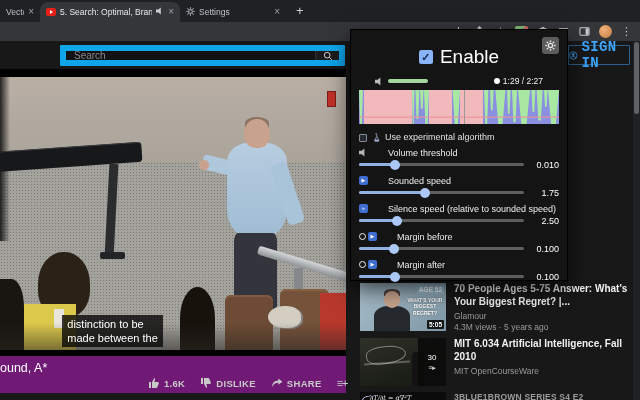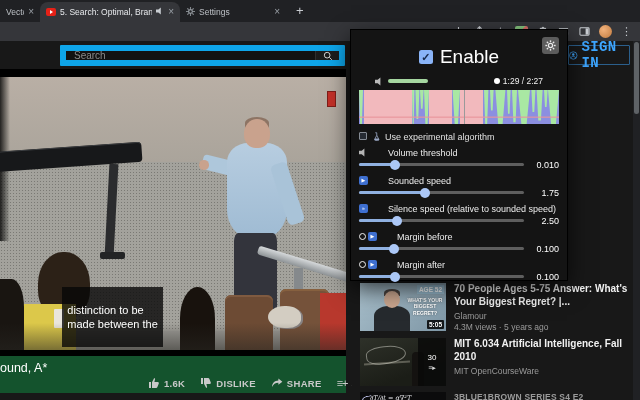--- a/index.html
+++ b/index.html
@@ -68,25 +68,25 @@
   .stu-hair1{position:absolute;left:11%;top:64%;width:15%;height:24%;background:#2c2117;border-radius:48% 48% 40% 40%;}
   .stu-yellow{position:absolute;left:7%;top:83%;width:15%;height:17%;background:#dcc84a;}
   .stu-left{position:absolute;left:-2%;top:74%;width:9%;height:26%;background:#191511;border-radius:0 40% 0 0;}
   .cup{position:absolute;left:15.5%;top:85%;width:3%;height:7%;background:#e9e5dc;border-radius:1px;}
   .stu-center{position:absolute;left:52%;top:77%;width:10%;height:23%;background:#18120d;border-radius:50% 50% 0 0;}
   .chair1{position:absolute;left:65%;top:80%;width:14%;height:20%;background:#6d4b34;border-radius:6px 6px 0 0;box-shadow:inset 0 2px 0 #7f5a40;}
   .chair2{position:absolute;left:81%;top:77.5%;width:14%;height:22.5%;background:#75523a;border-radius:6px 6px 0 0;box-shadow:inset 0 2px 0 #86603f;}
   .bag{position:absolute;left:77.5%;top:84%;width:9.5%;height:8%;background:#d3cdc2;border-radius:50% 45% 40% 50%;box-shadow:2px 1px 0 rgba(150,170,190,.55);}
   .stu-red{position:absolute;left:92.5%;top:79%;width:8%;height:21%;background:#b8382d;}
   .caption{position:absolute;left:18%;bottom:1%;background:rgba(8,8,8,.8);color:#fff;font-size:11px;line-height:1.3;
-           padding:16px 5px;text-align:left;}
+           padding:2px 5px;text-align:left;}
   .caption span{display:block;}
 
   
-  .belowbar{position:absolute;top:356px;left:0;width:346px;height:37px;background:#14532d;z-index:6;}
+  .belowbar{position:absolute;top:356px;left:0;width:346px;height:37px;background:#701a75;z-index:6;}
   .vtitle{position:absolute;left:0;top:5px;color:#fff;font-size:12.5px;}
   .actions{position:absolute;left:148px;top:21px;display:flex;align-items:center;gap:15px;color:#c9c9c9;
            font-size:9.5px;font-weight:bold;letter-spacing:.3px;}
   .act{display:flex;align-items:center;gap:4px;}
   .act svg{flex:none;}
   .save-glyph{font-size:11px;font-weight:normal;letter-spacing:-1px;}
 
   
   .sidebar{position:absolute;left:352px;top:278px;right:7px;bottom:0;background:#181818;z-index:6;}
   .sug{position:absolute;left:8px;right:4px;display:flex;gap:8px;}
@@ -129,21 +129,21 @@
   .enable-row{margin-top:16px;display:flex;justify-content:center;align-items:center;gap:7px;}
   .cb{width:14px;height:14px;background:#8ab4f8;border-radius:2.5px;color:#182a4d;font-size:11px;line-height:14px;
       text-align:center;font-weight:bold;flex:none;}
   .enable-label{font-size:19px;color:#fff;}
   .vol-row{margin:9px 24px 0;display:flex;align-items:center;font-size:8.5px;color:#f0f0f0;height:8px;}
   .vol-bar{width:40px;height:4px;background:#a5d6a0;border-radius:2px;margin-left:4px;}
   .vr-spacer{flex:1;}
   .time-dot{width:6px;height:6px;border-radius:50%;background:#fff;margin-right:3px;flex:none;}
   .waveform{margin:5px 8px 0;height:34px;position:relative;background:#8b8fe0;}
   .waveform svg{position:absolute;inset:0;width:100%;height:100%;display:block;}
-  .exp-row{margin:8px 8px 0;display:flex;align-items:flex-start;gap:5px;font-size:9px;color:#e0e0e0;height:10px;}
+  .exp-row{margin:8px 8px 0;display:flex;align-items:flex-end;gap:5px;font-size:9px;color:#e0e0e0;height:10px;}
   .cb-small{width:8px;height:8px;border:1px solid #858b94;background:#262b33;border-radius:1px;flex:none;}
   .sliders{padding:1px 8px 0;}
   .slider-group{margin-top:4px;}
   .slider-label-row{display:flex;align-items:center;gap:20px;font-size:9px;color:#ececec;height:11px;}
   .sq-icon{width:9px;height:9px;background:#3e6fd0;border-radius:2px;color:#fff;font-size:5px;line-height:9px;
            text-align:center;display:inline-block;flex:none;}
   .clock-dot{width:7px;height:7px;border:1.5px solid #f0f0f0;border-radius:50%;display:inline-block;flex:none;}
   .slider-row{display:flex;align-items:center;height:13px;gap:7px;}
   .slider-trackwrap{flex:1;position:relative;height:13px;}
   .slider-track{position:absolute;left:0;right:0;top:5px;height:3px;background:#5e5e5e;border-radius:2px;}

